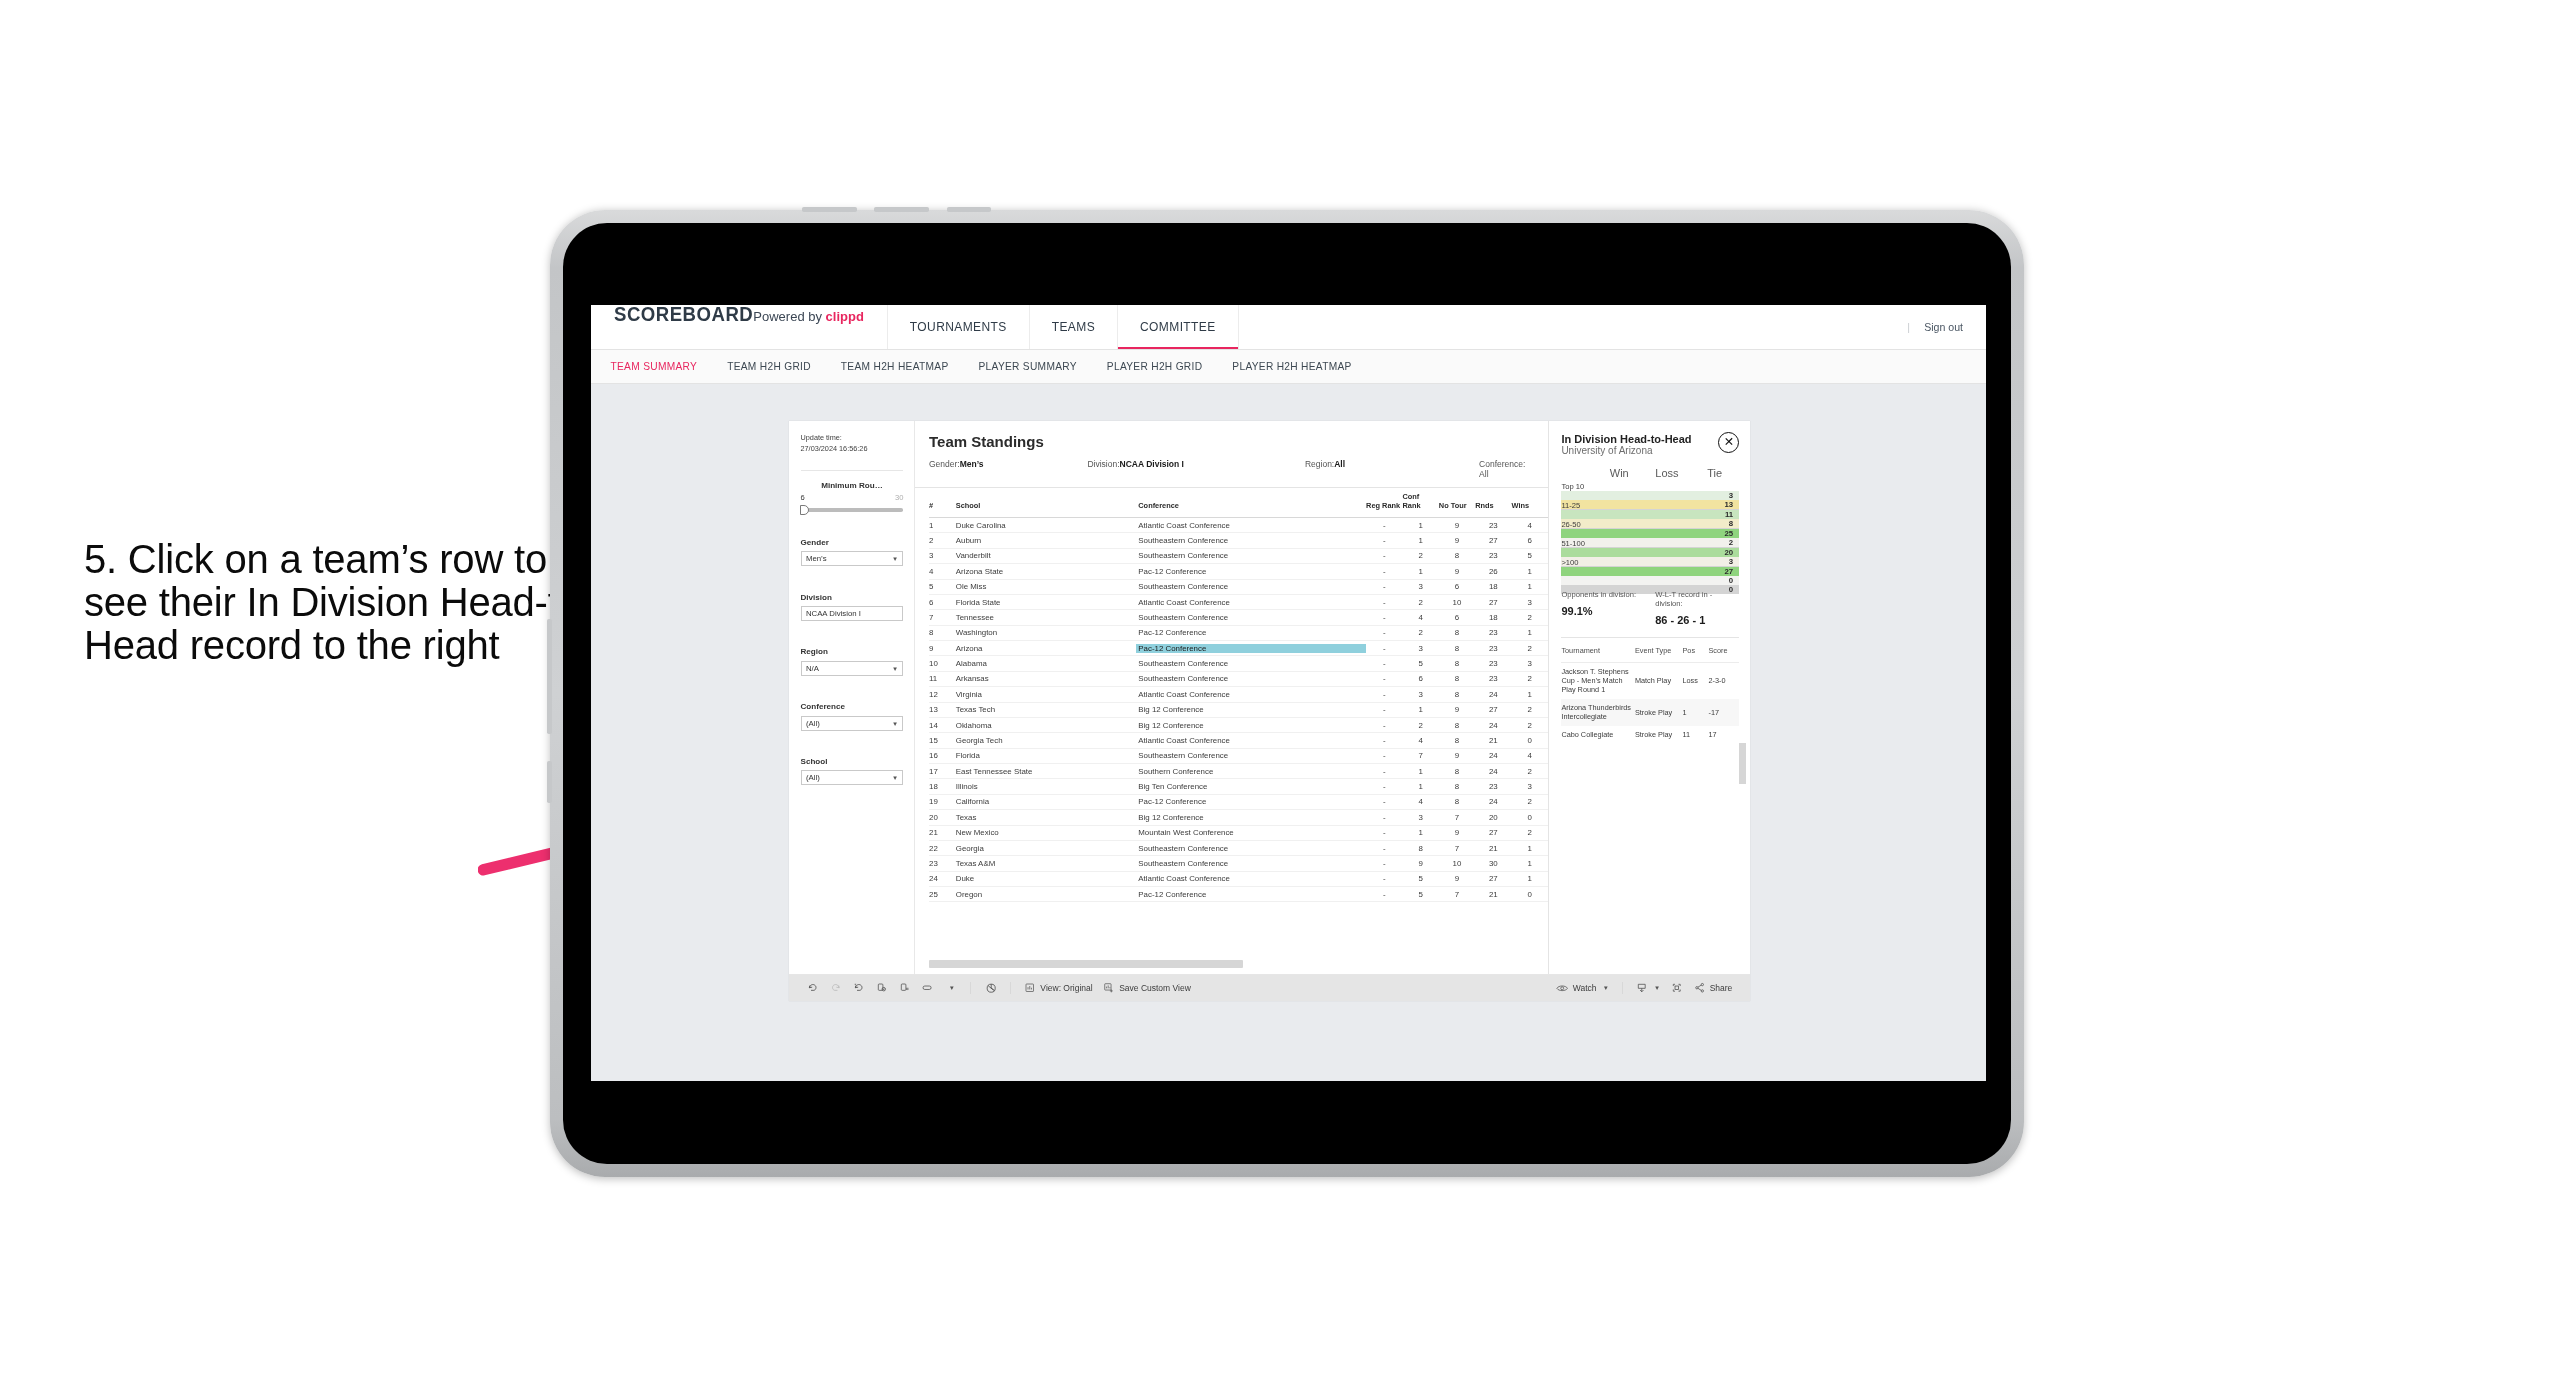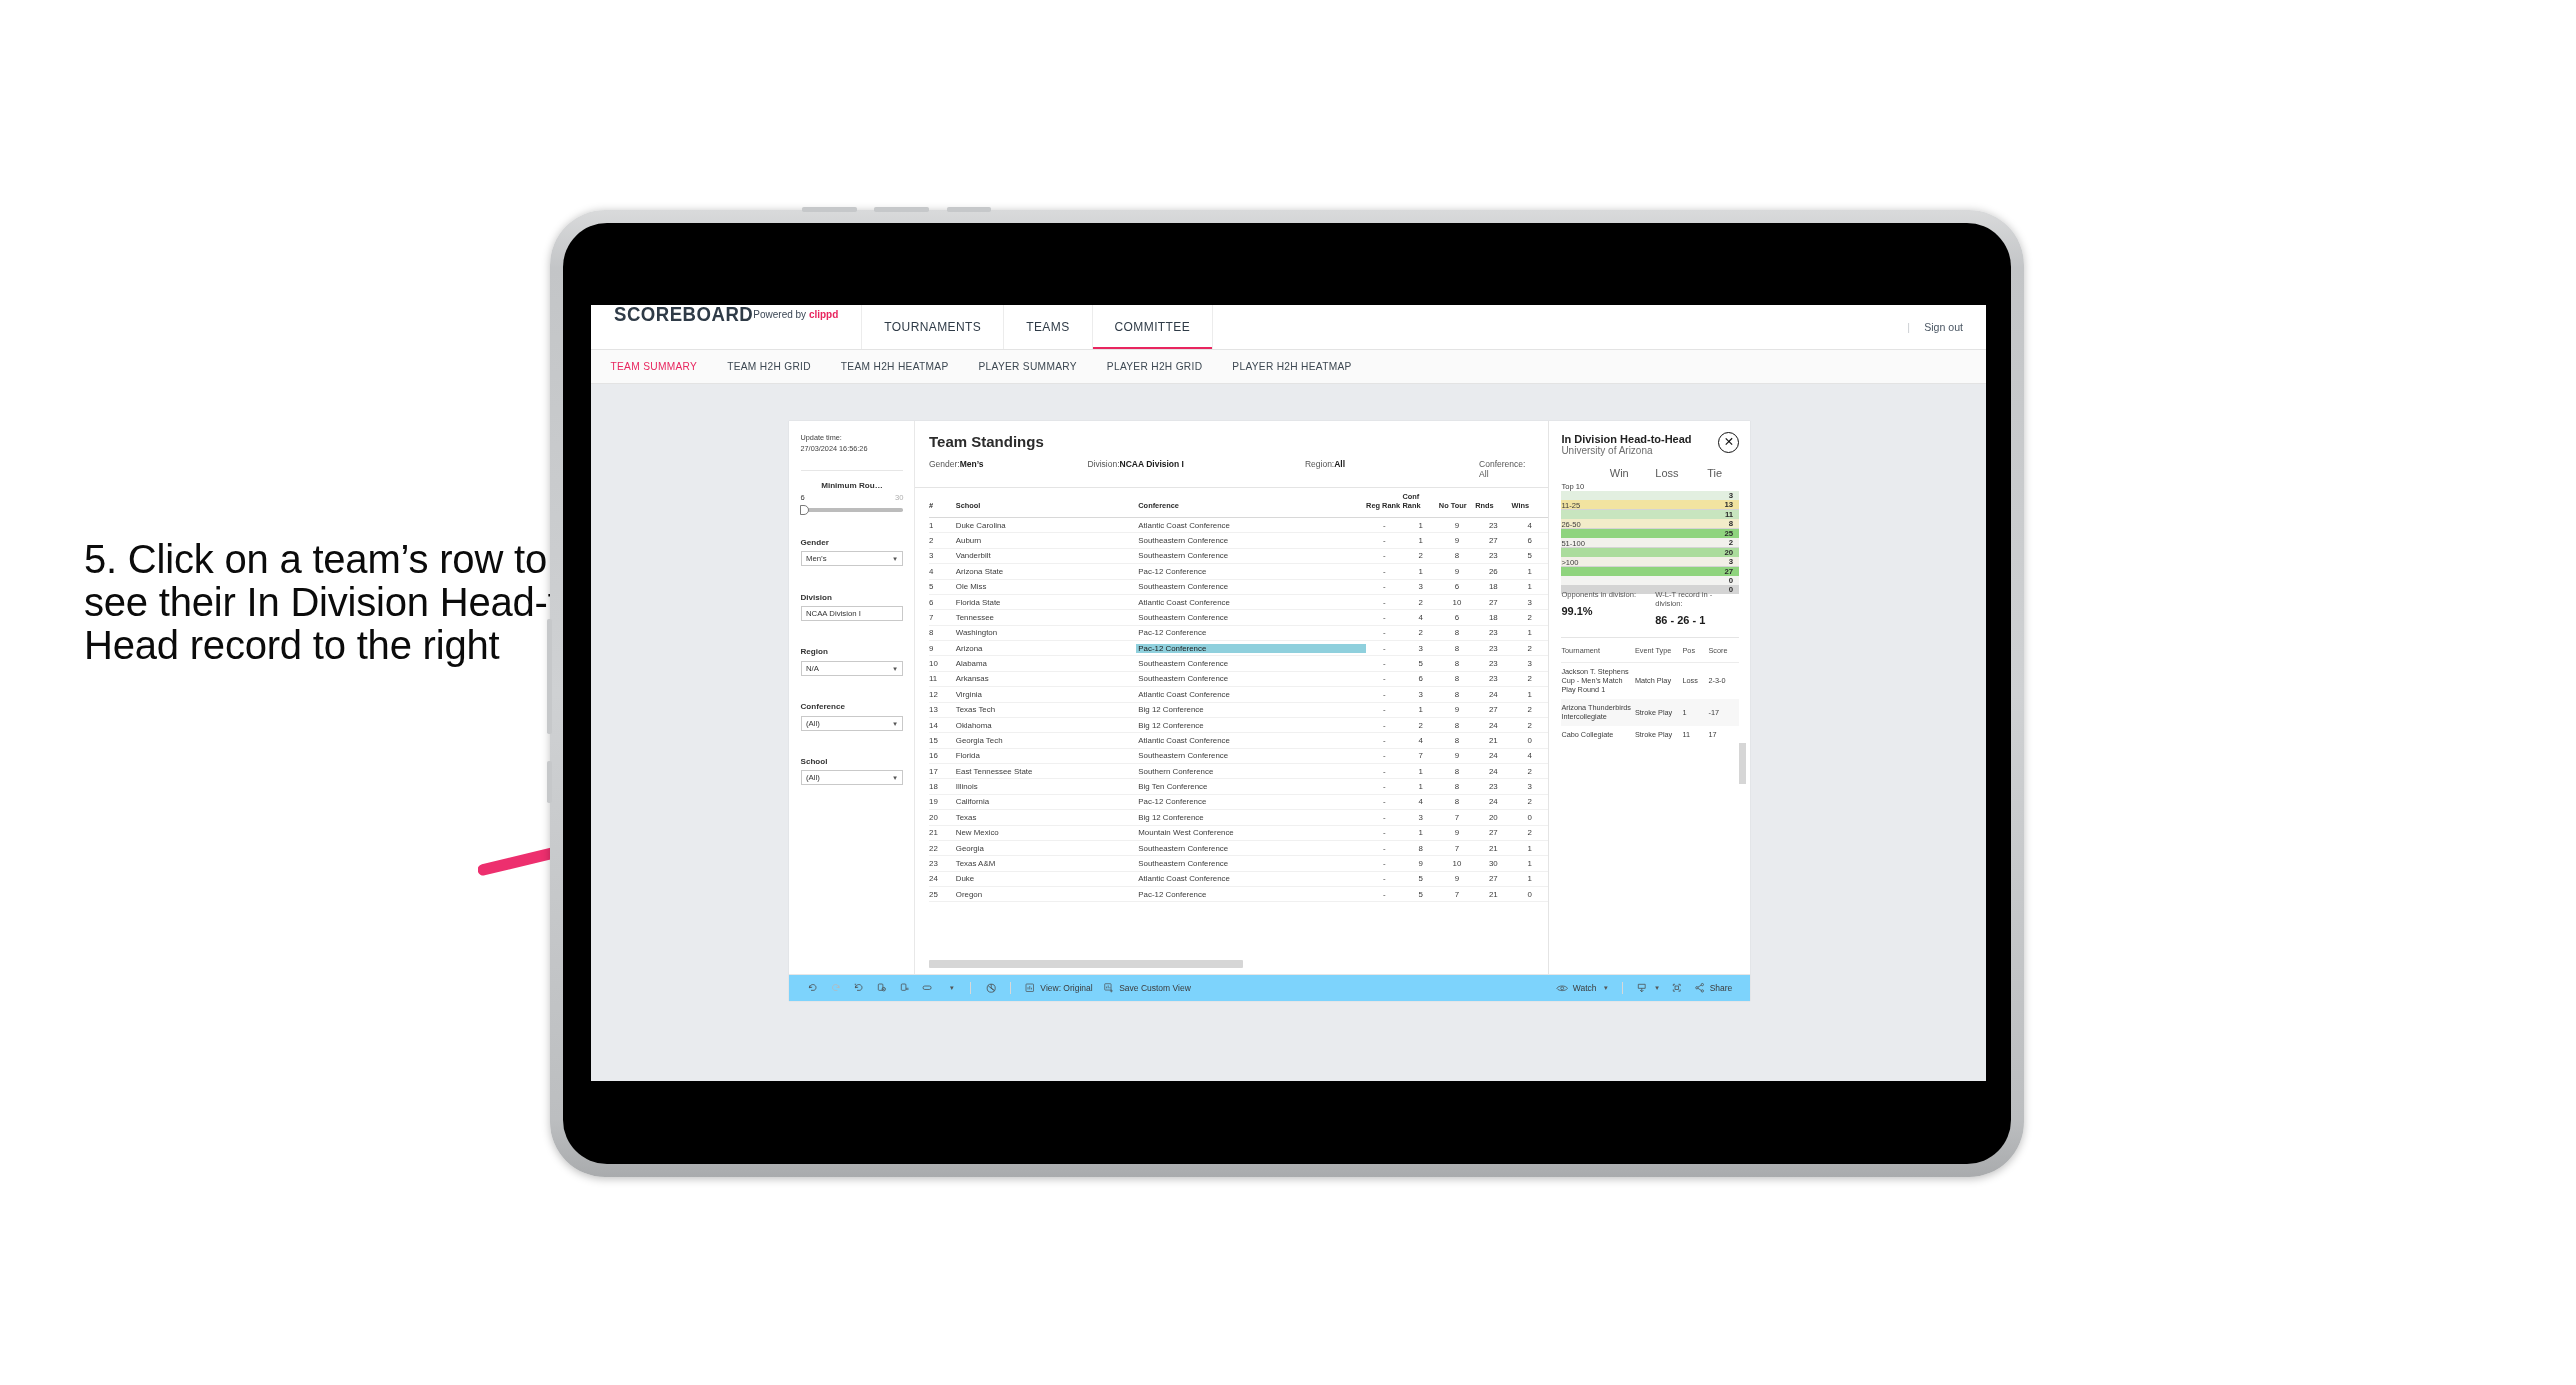--- a/index.html
+++ b/index.html
@@ -65,21 +65,21 @@
   .logo-wrap {
     display:flex; flex-direction:row; justify-content:center;
     padding: 0 23px 0 23px; min-width: 177px;
     border-right: 0.9px solid #ececec;
   }
   .logo-main {
     font-size: 18.6px; font-weight: 700; letter-spacing: 0.5px;
     color: #2f3b47; font-family: "Liberation Sans", sans-serif;
     transform: scaleY(1.12); transform-origin: left center;
   }
-  .logo-sub { font-size: 10px; color: #3b4654; margin-top: 3.5px; }
+  .logo-sub { font-size: 13px; color: #3b4654; margin-top: 3.5px; }
   .logo-sub b { color: #e8265f; font-weight: 700; }
   .nav-item {
     display:flex; align-items:center; padding: 0 22px;
     font-size: 12px; color: #2f3b47; letter-spacing:0.4px;
     border-right: 0.9px solid #ececec; cursor: pointer; position: relative;
   }
   .nav-item.active::after {
     content:""; position:absolute; left:0; right:0; bottom:0; height:2.2px; background:#e8265f;
   }
   .appbar-spacer { flex: 1; }
@@ -203,21 +203,21 @@
   }
   table.tourn td { padding: 4.4px 1.8px 4.4px 0; color:#3c3c3c; vertical-align:middle; line-height:1.25; }
   table.tourn tr.alt td { background:#f7f7f7; }
   .t-name { width:65px; } .t-type { width:42px; } .t-pos { width:23px; } .t-score { width:26.5px; }
   .tourn-scroll {
     position:absolute; right:4.4px; top:322px; width:6.2px; height:41px; background:#d6d6d6;
   }
 
   
   .toolbar {
-    height: 27.4px; border-top:0.9px solid #e6e6e6; background:#7dd3fc;
+    height: 27.4px; border-top:0.9px solid #e6e6e6; background:#e5e5e5;
     display:flex; align-items:center; padding: 0 12.4px; gap: 0px;
     font-size: 8.5px; color:#3c3c3c;
   }
   .tb-icon {
     width: 23px; height:19.5px; display:flex; align-items:center; justify-content:center;
     color:#4a4a4a; cursor:pointer;
   }
   .tb-sep { width:0.9px; height:11.5px; background:#d8d8d8; margin: 0 8px; }
   .tb-btn { display:flex; align-items:center; gap:4.4px; padding: 0 5.3px; cursor:pointer; }
   .tb-spacer { flex:1; }

